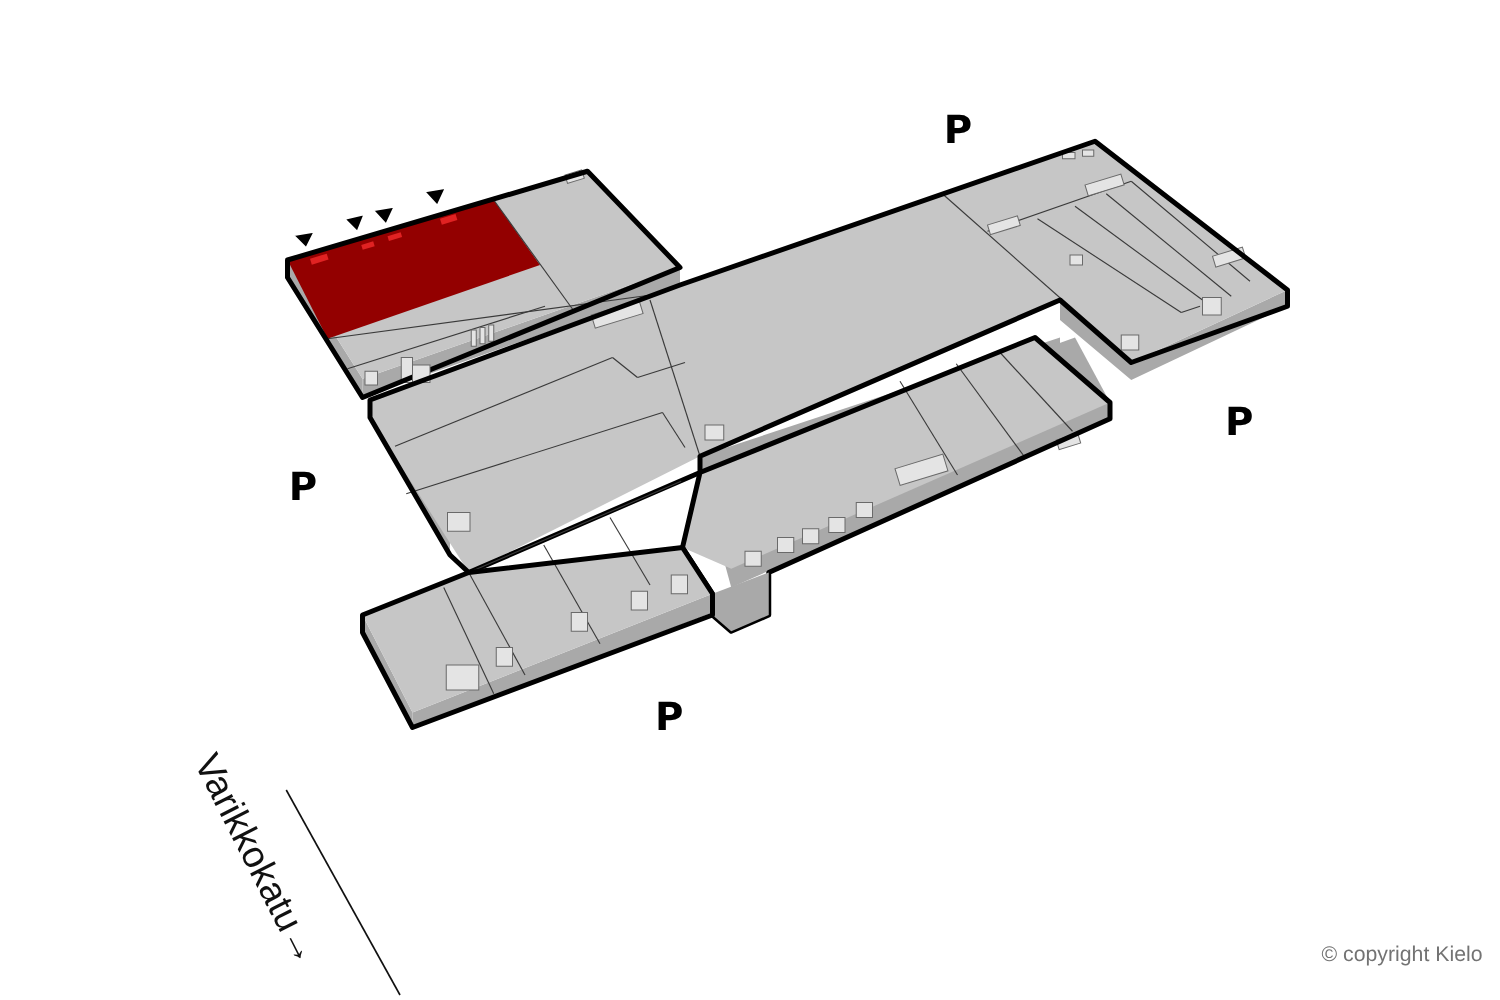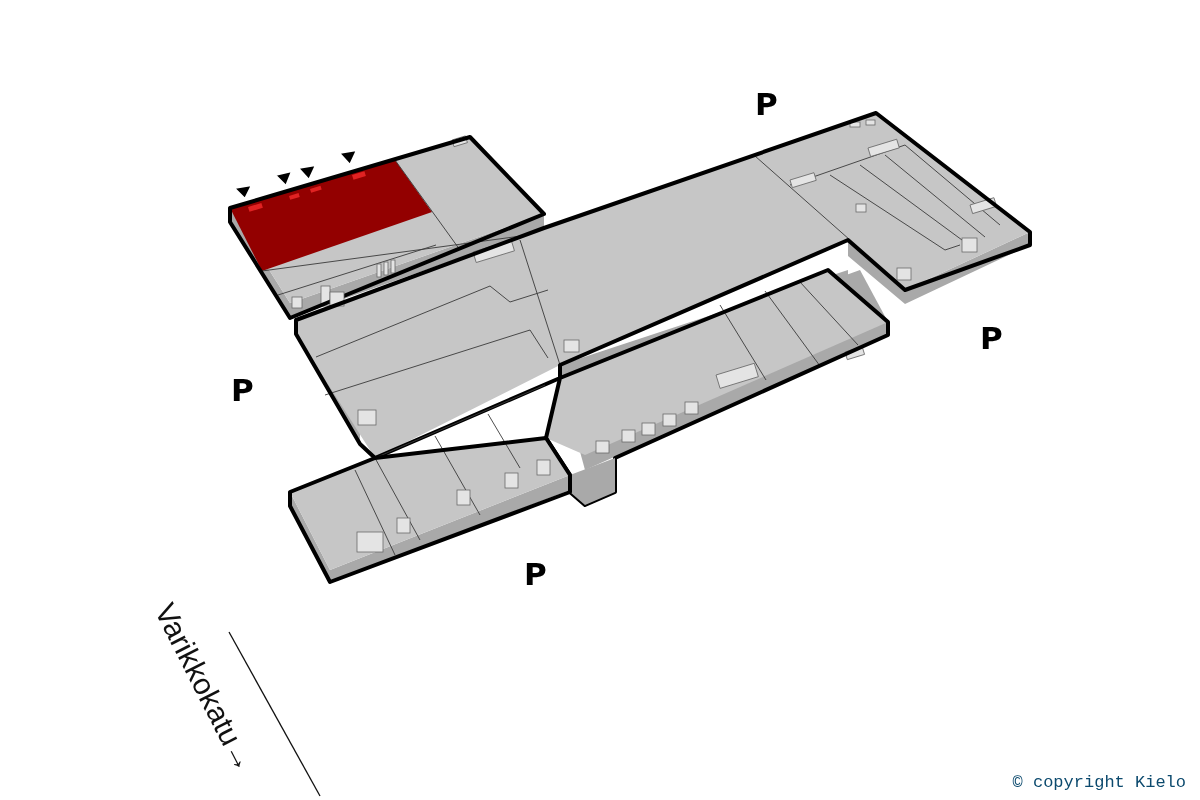--- a/index.html
+++ b/index.html
@@ -8,21 +8,21 @@
     .top { fill: #c6c6c6; }
     .side { fill: #a9a9a9; }
     .outline { fill: none; stroke: #000; stroke-width: 4; stroke-linejoin: round; }
     .room { fill: none; stroke: #3a3a3a; stroke-width: 0.9; }
     .door { fill: #e4e4e4; stroke: #6a6a6a; stroke-width: 0.8; }
     .sel { fill: #930000; }
     .sel-mark { fill: #e02222; }
     .arrow { fill: #000; stroke: #fff; stroke-width: 2; }
     .parking { position: absolute; font-family: "DejaVu Sans", sans-serif; font-weight: bold; font-size: 31px; color: #000; }
     .street { position: absolute; left: 178px; top: 598px; font-family: "Liberation Sans", sans-serif; font-size: 30px; color: #111; transform-origin: 0 0; transform: rotate(63deg); white-space: nowrap; }
-    .copyright { position: absolute; right: 14px; bottom: 8px; font-family: Liberation Mono, monospace; font-size: 17px; color: #0c4a6e; }
+    .copyright { position: absolute; right: 14px; bottom: 26px; font-family: Liberation Sans, sans-serif; font-size: 17px; color: #737373; }
   </style>
 </head>
 <body>
 
 <svg class="map" viewBox="0 0 1200 800">
 
   <g>
     <polygon class="side" points="230,208 290,303 290,318 230,222"></polygon>
     <polygon class="side" points="290,303 544,214 544,228 290,318"></polygon>
     <polygon class="top" points="230,208 470,137 544,214 290,303"></polygon>

